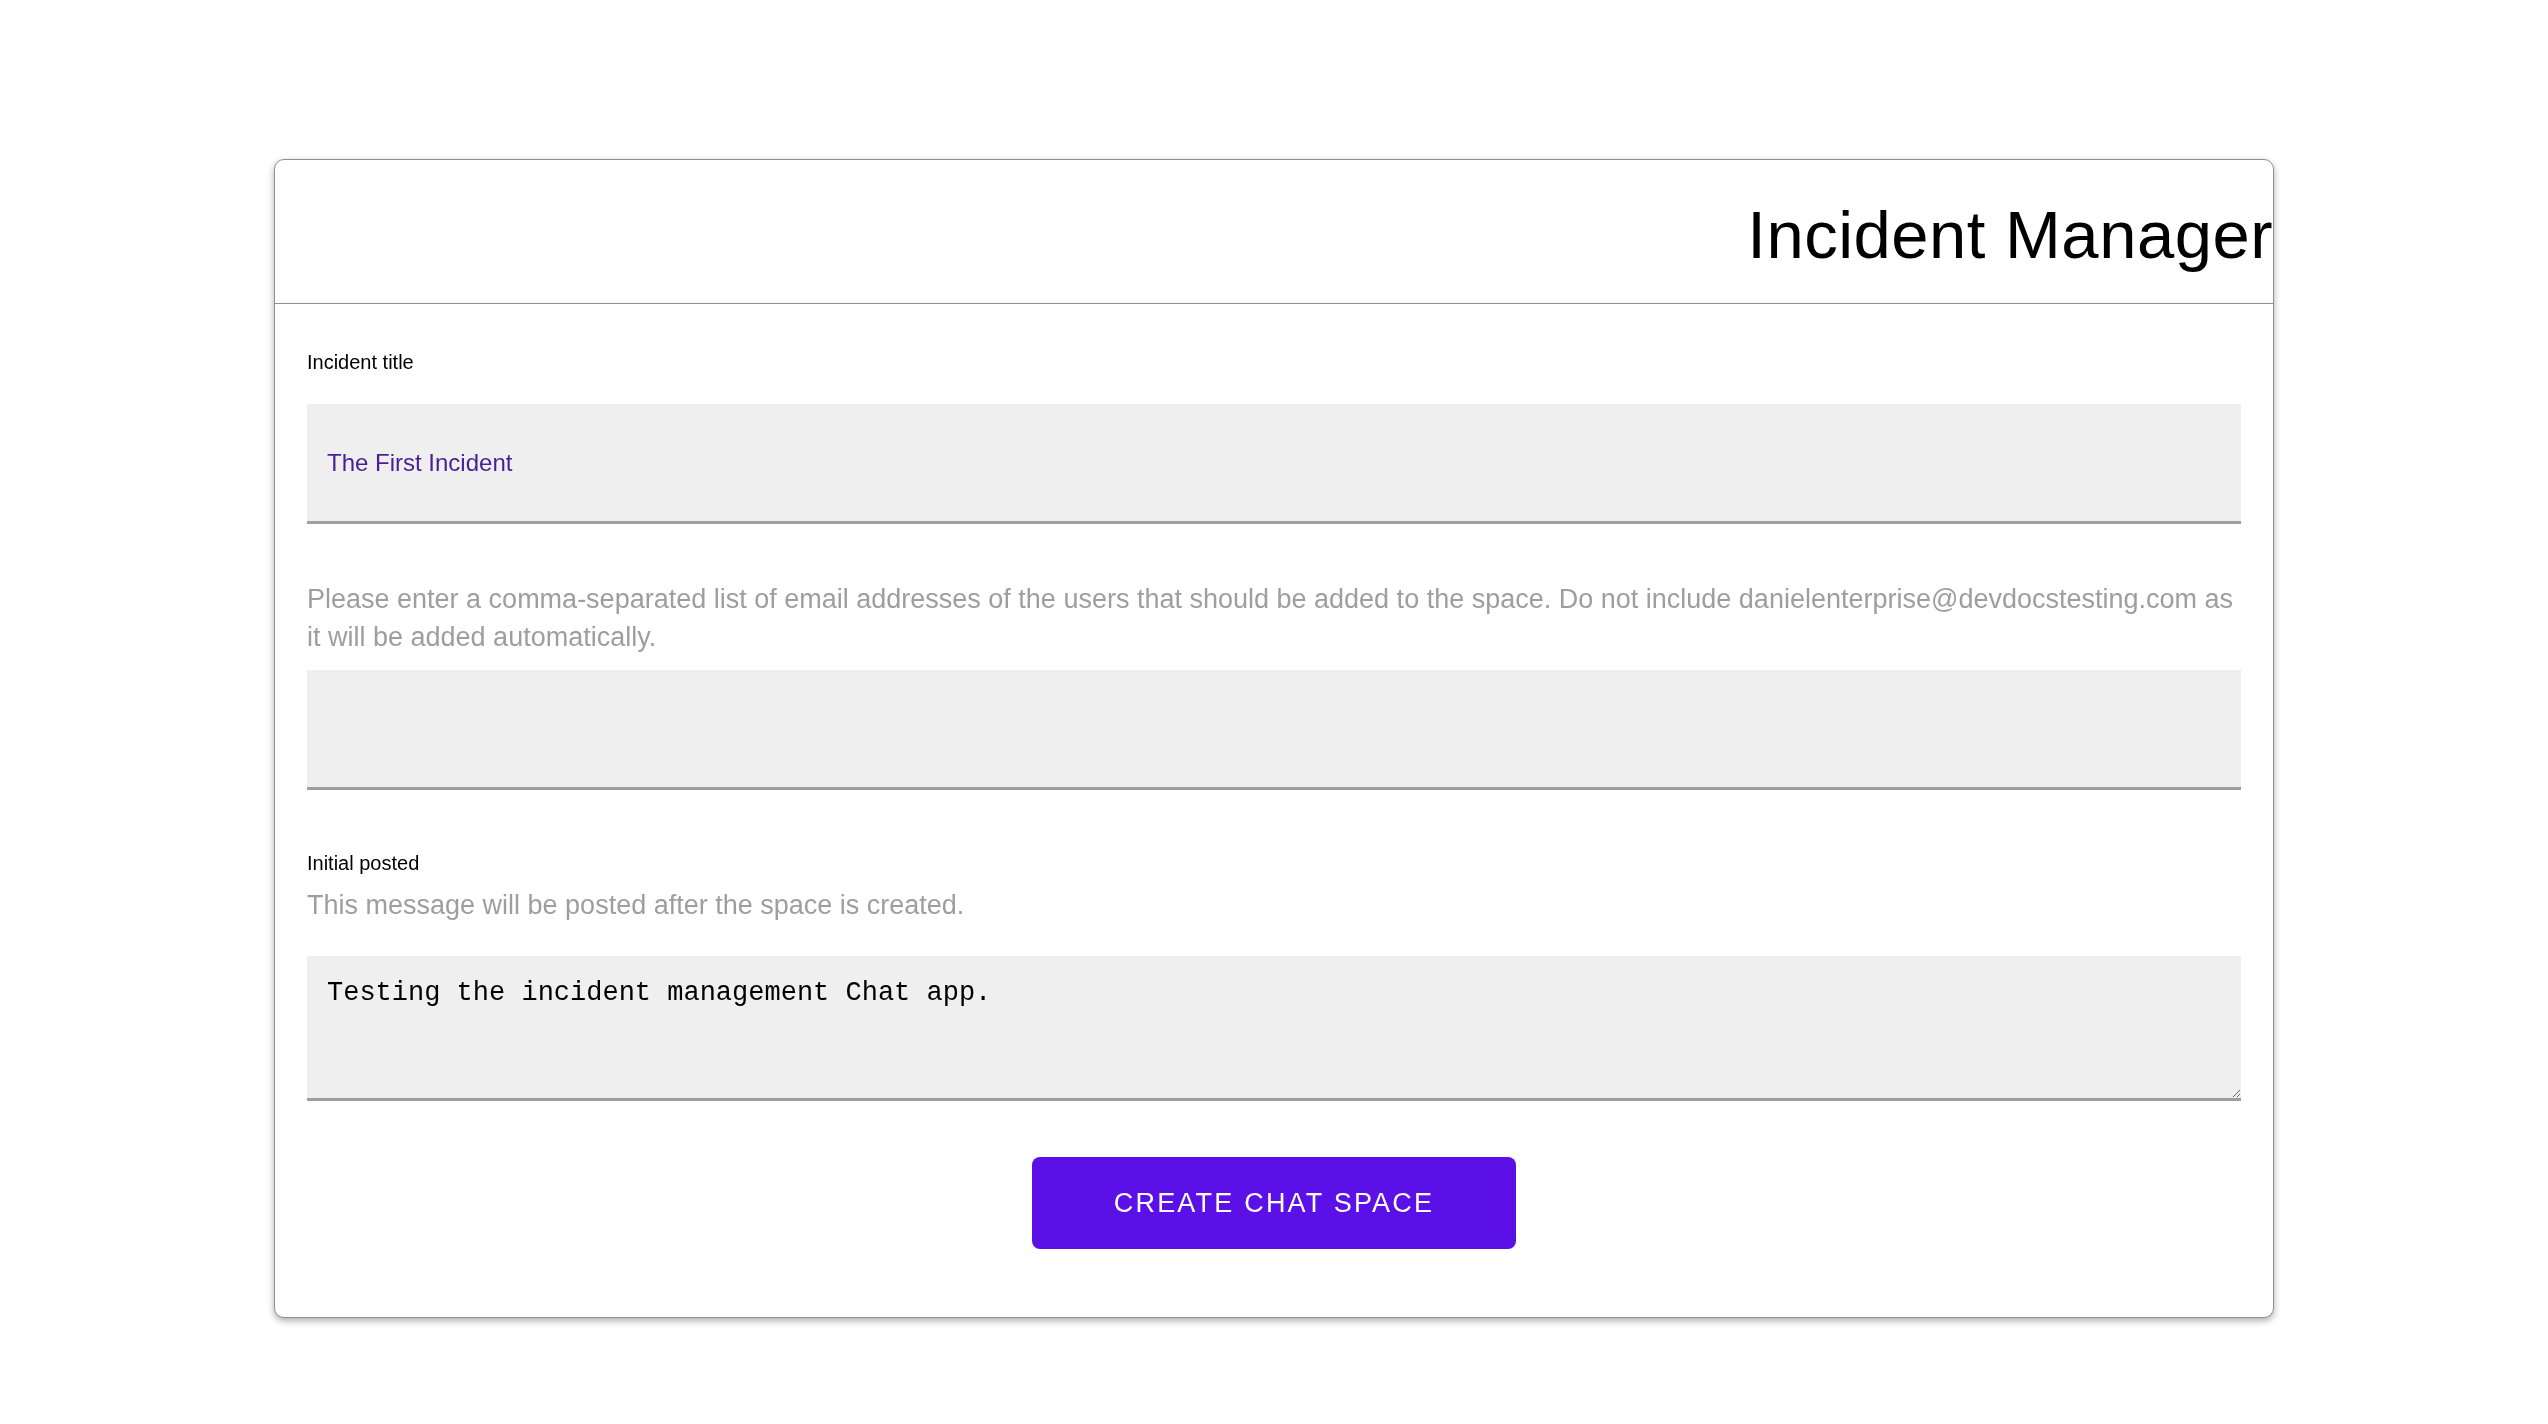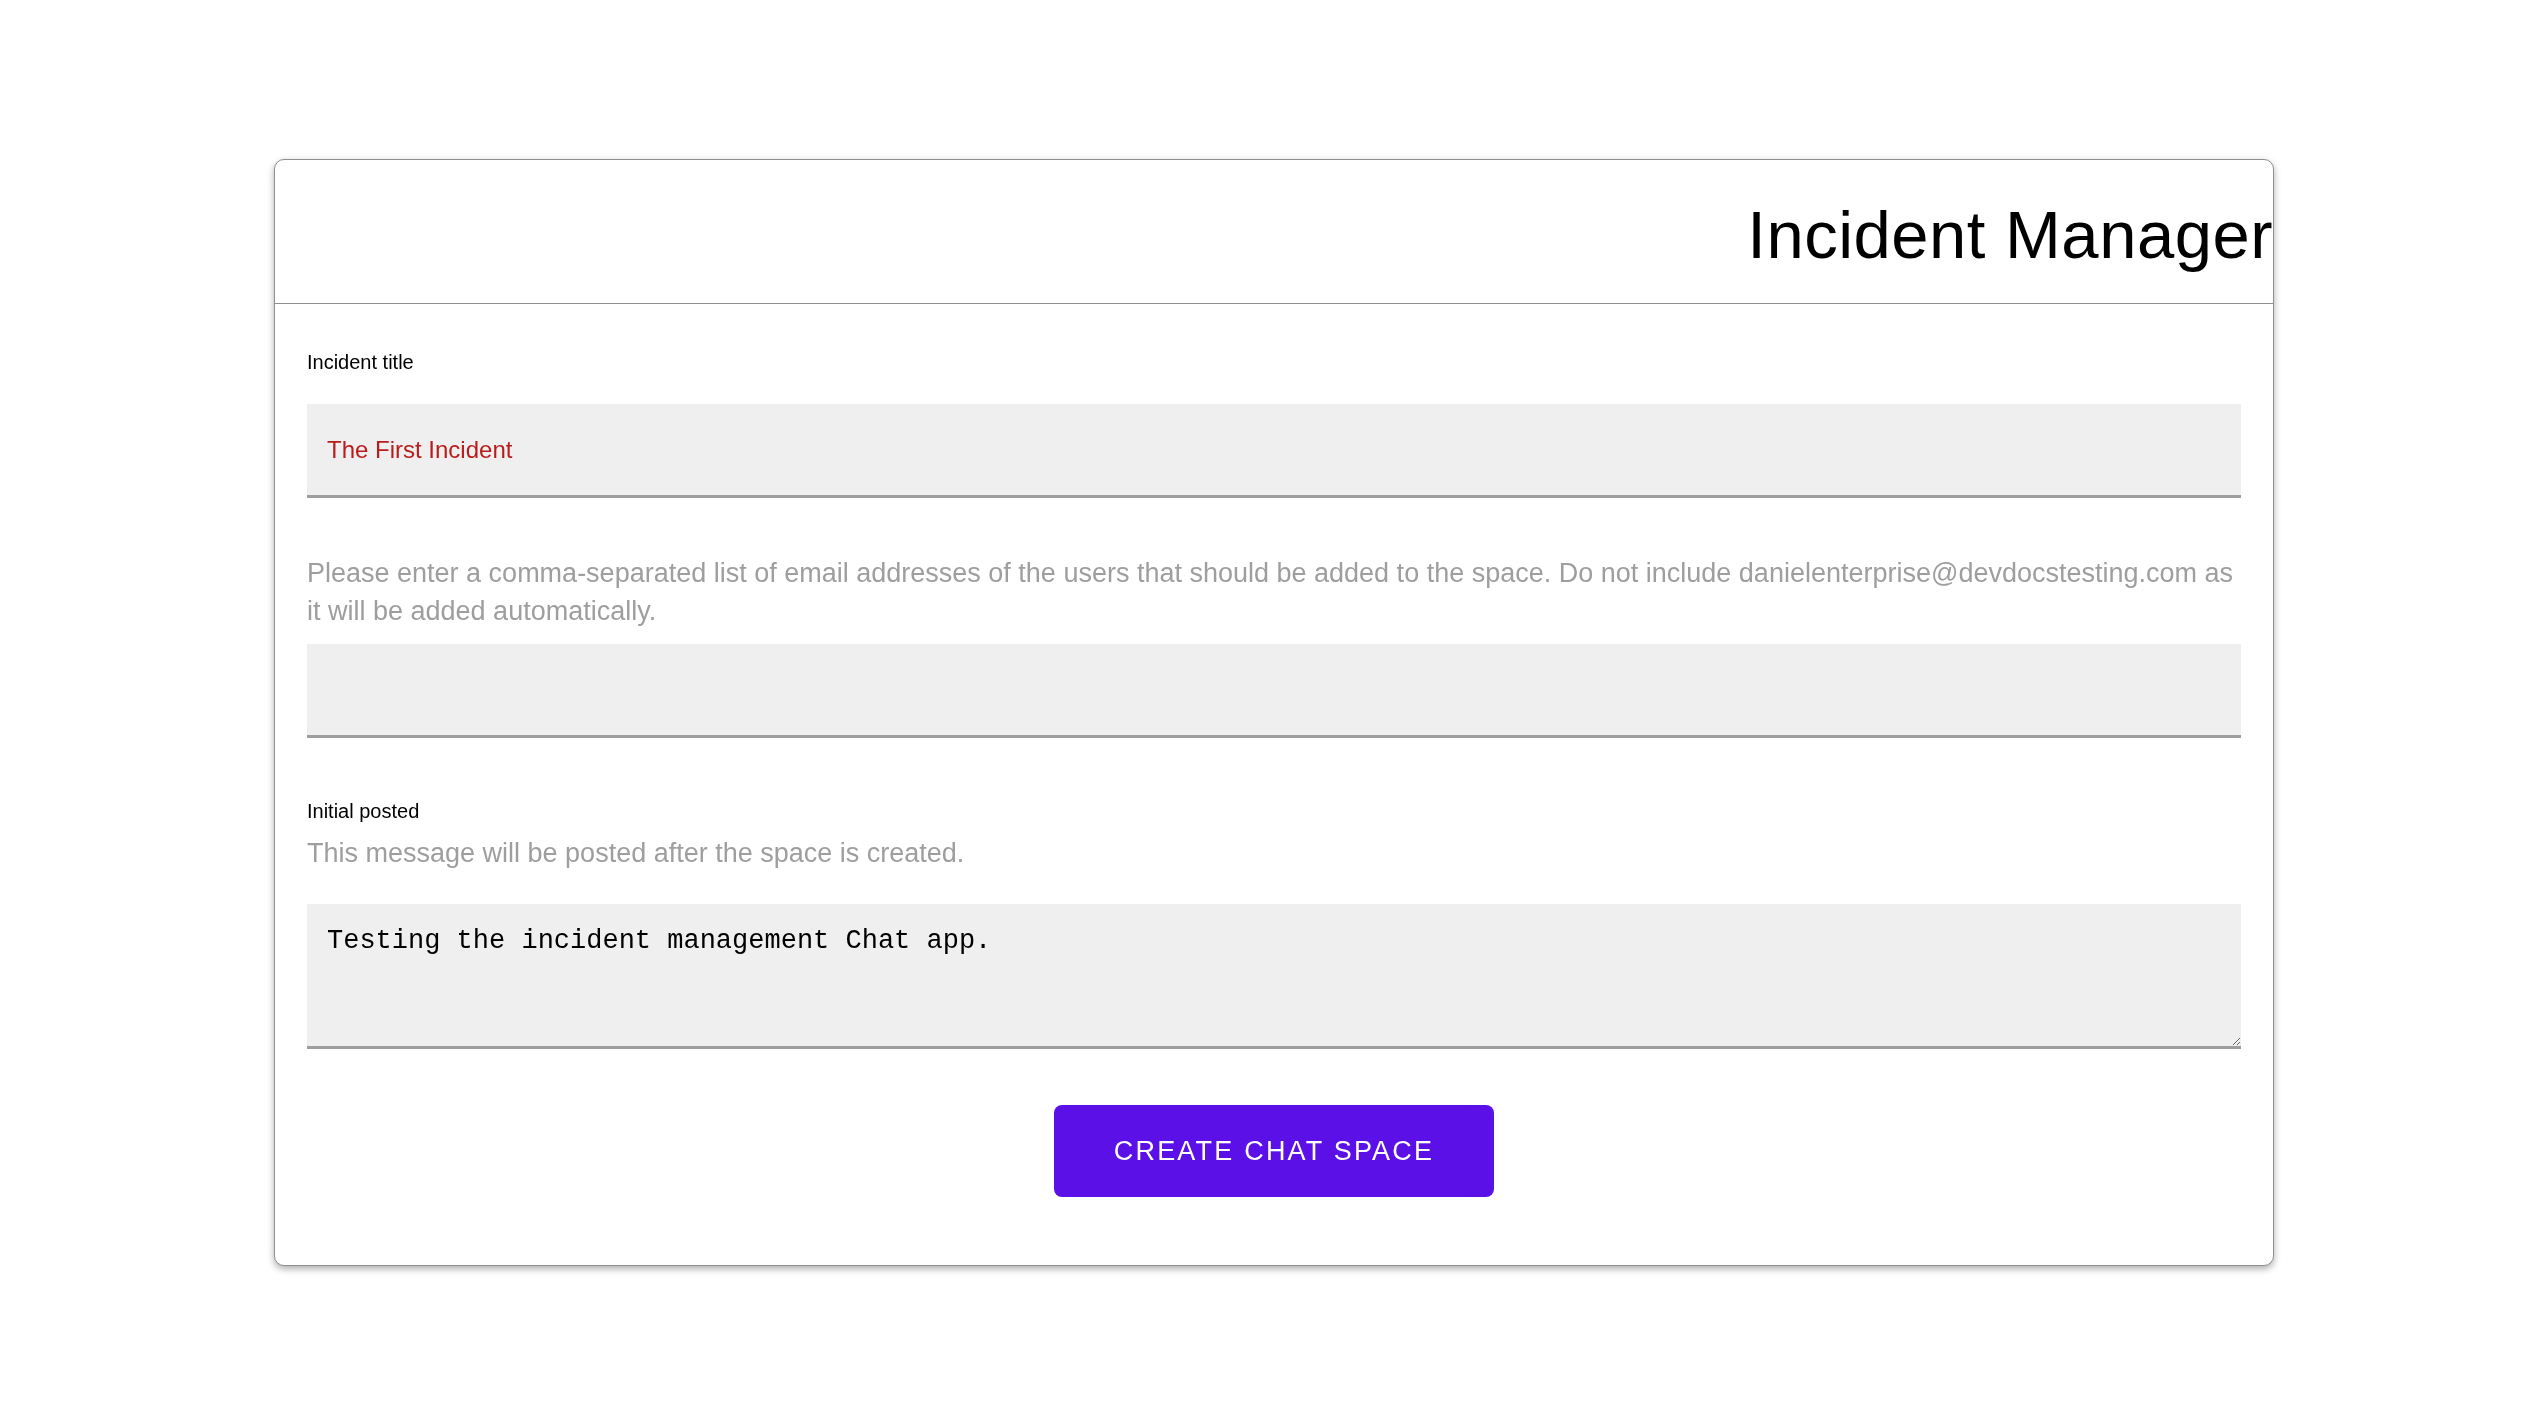--- a/index.html
+++ b/index.html
@@ -45,29 +45,29 @@
   }
   .helper-text {
     font-size: 27px;
     line-height: 38px;
     color: #9e9e9e;
     margin-top: 6px;
   }
   .text-input {
     display: block;
     width: 100%;
-    height: 94px;
+    height: 120px;
     margin-top: 25px;
     background: #efefef;
     border: none;
     border-bottom: 3px solid #9e9e9e;
     padding: 0 20px;
     font-family: "Liberation Sans", sans-serif;
     font-size: 24px;
-    color: #b91c1c;
+    color: #4c1d95;
     outline: none;
   }
   .section { margin-top: 56px; }
   .section:first-child { margin-top: 0; }
   .responders-input { margin-top: 14px; }
   .message-textarea {
     display: block;
     width: 100%;
     height: 145px;
     margin-top: 32px;
@@ -80,21 +80,21 @@
     line-height: 34px;
     color: #000000;
     outline: none;
     resize: both;
   }
   .button-row {
     margin-top: 56px;
     text-align: center;
   }
   .create-button {
-    width: 440px;
+    width: 484px;
     height: 92px;
     border: none;
     border-radius: 8px;
     background: #5b10e8;
     color: #ffffff;
     font-family: "Liberation Sans", sans-serif;
     font-size: 27px;
     letter-spacing: 2.2px;
     cursor: pointer;
   }

